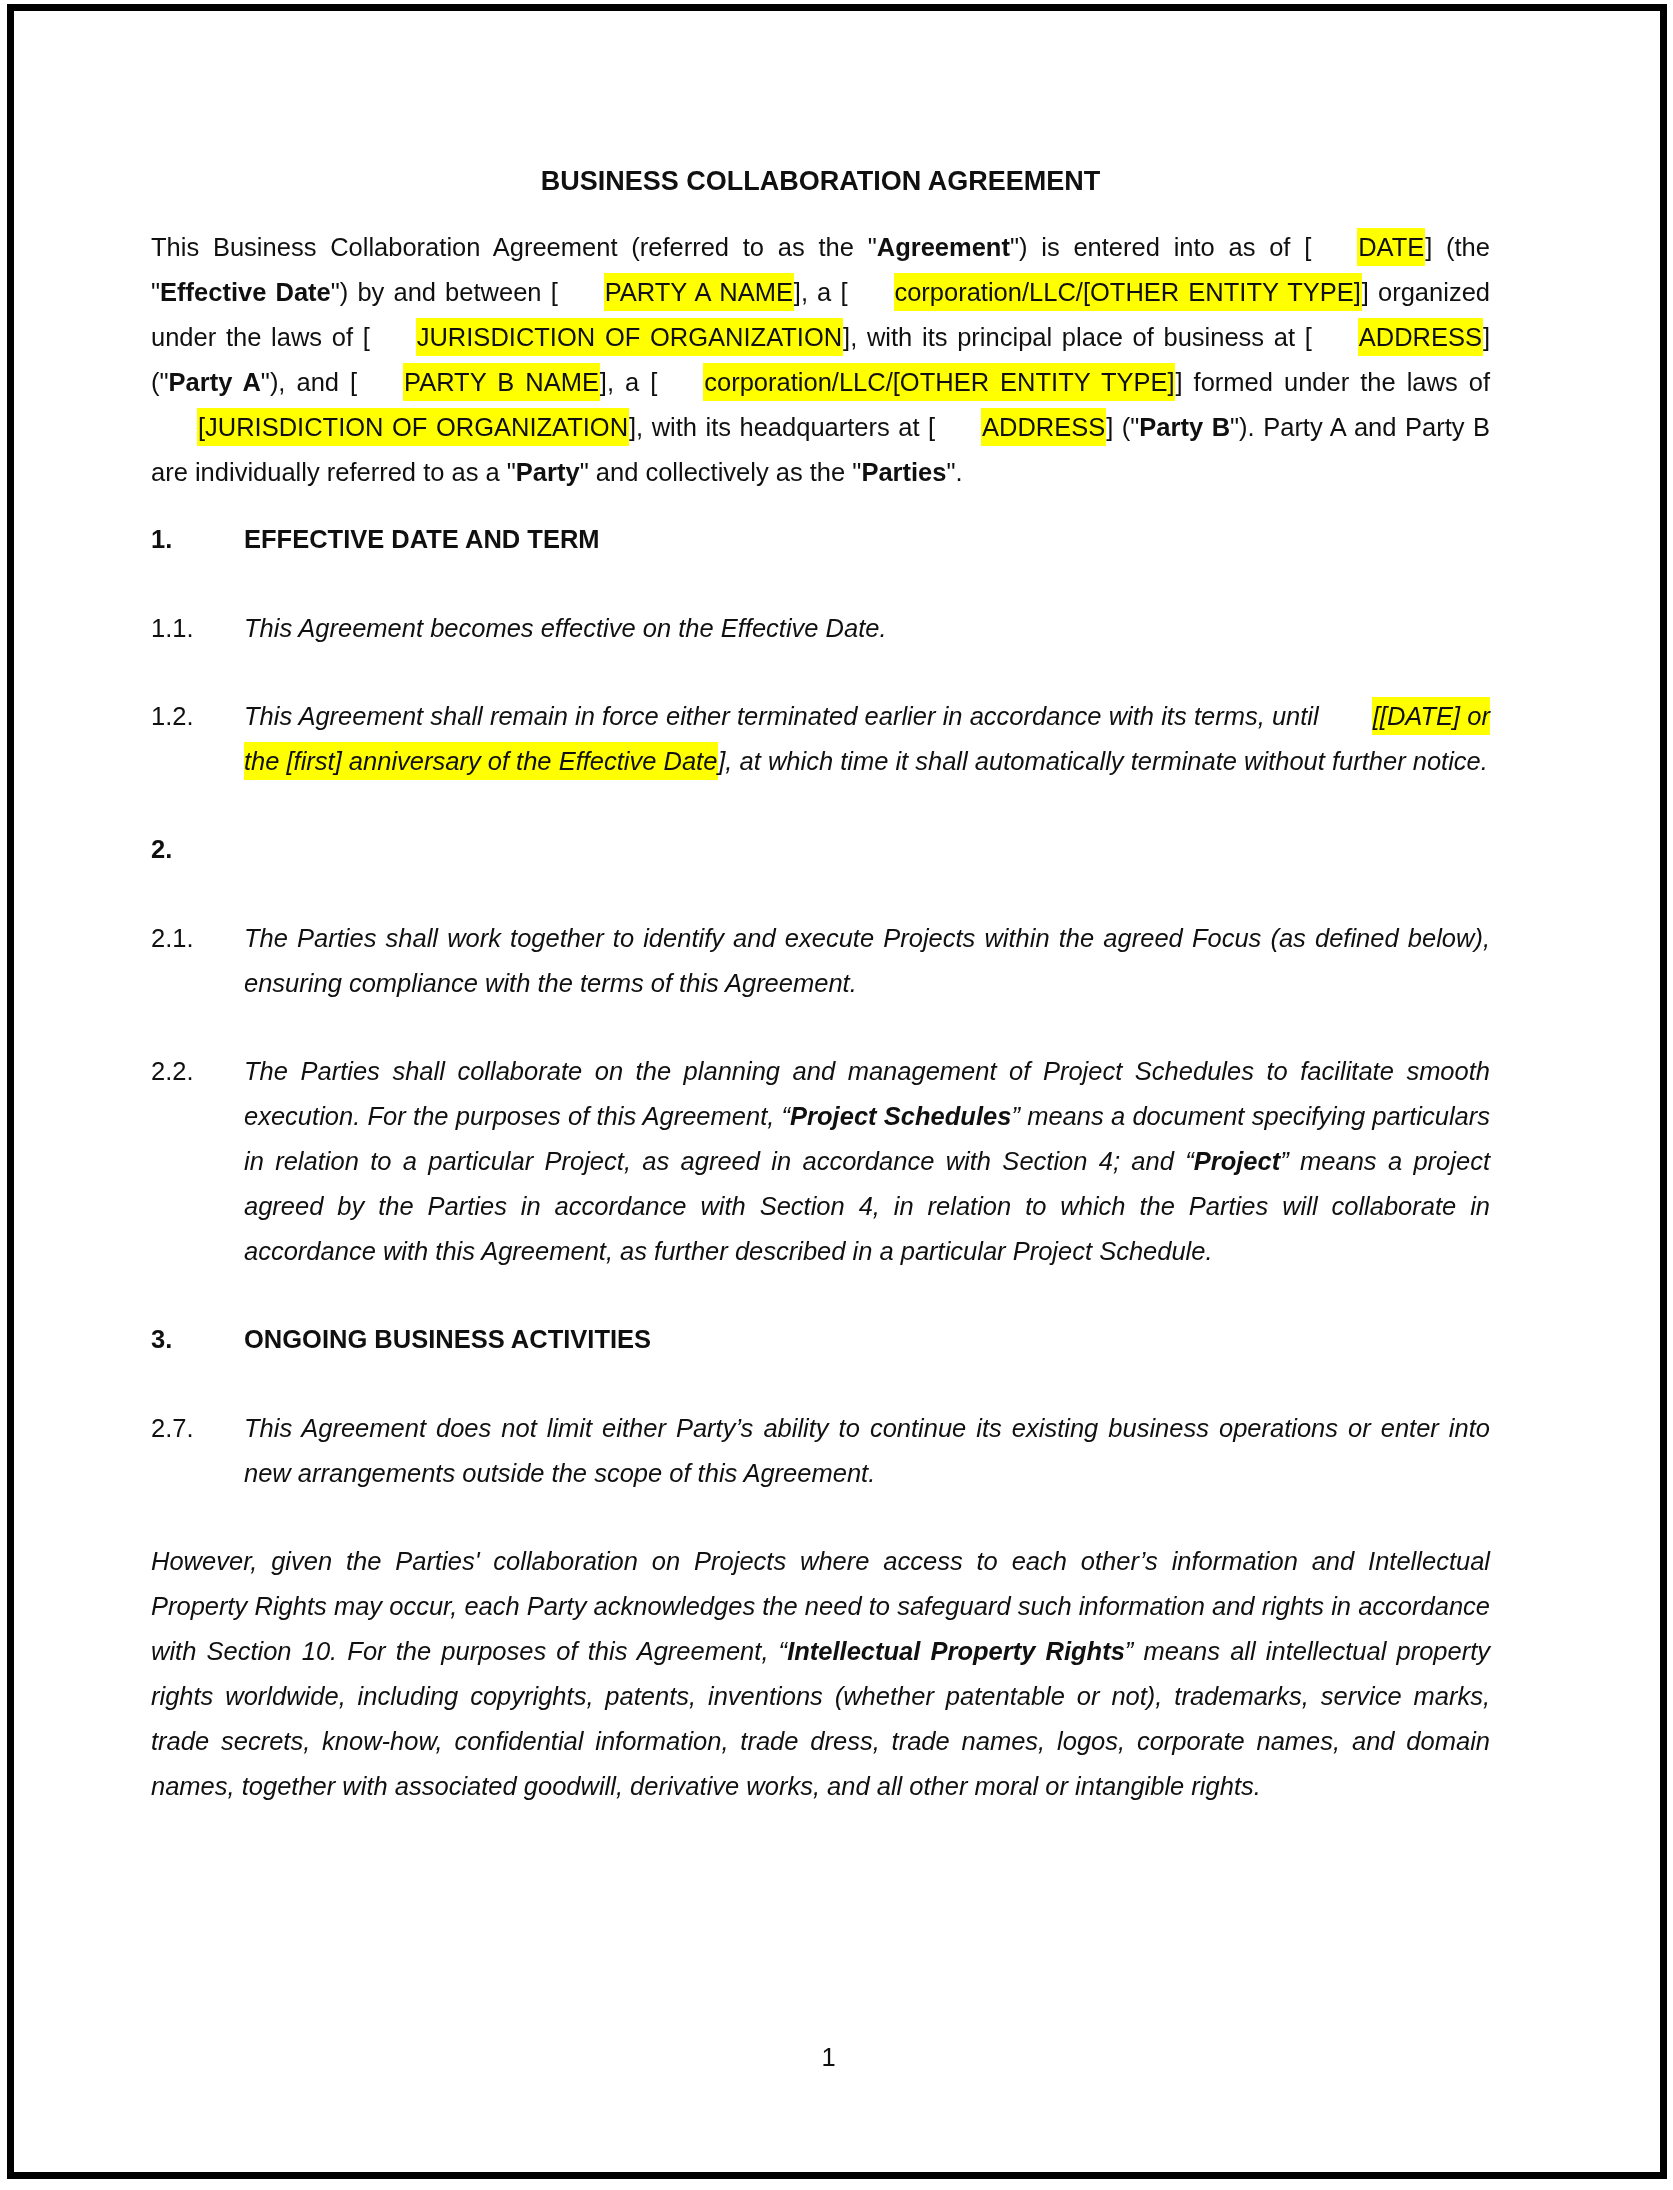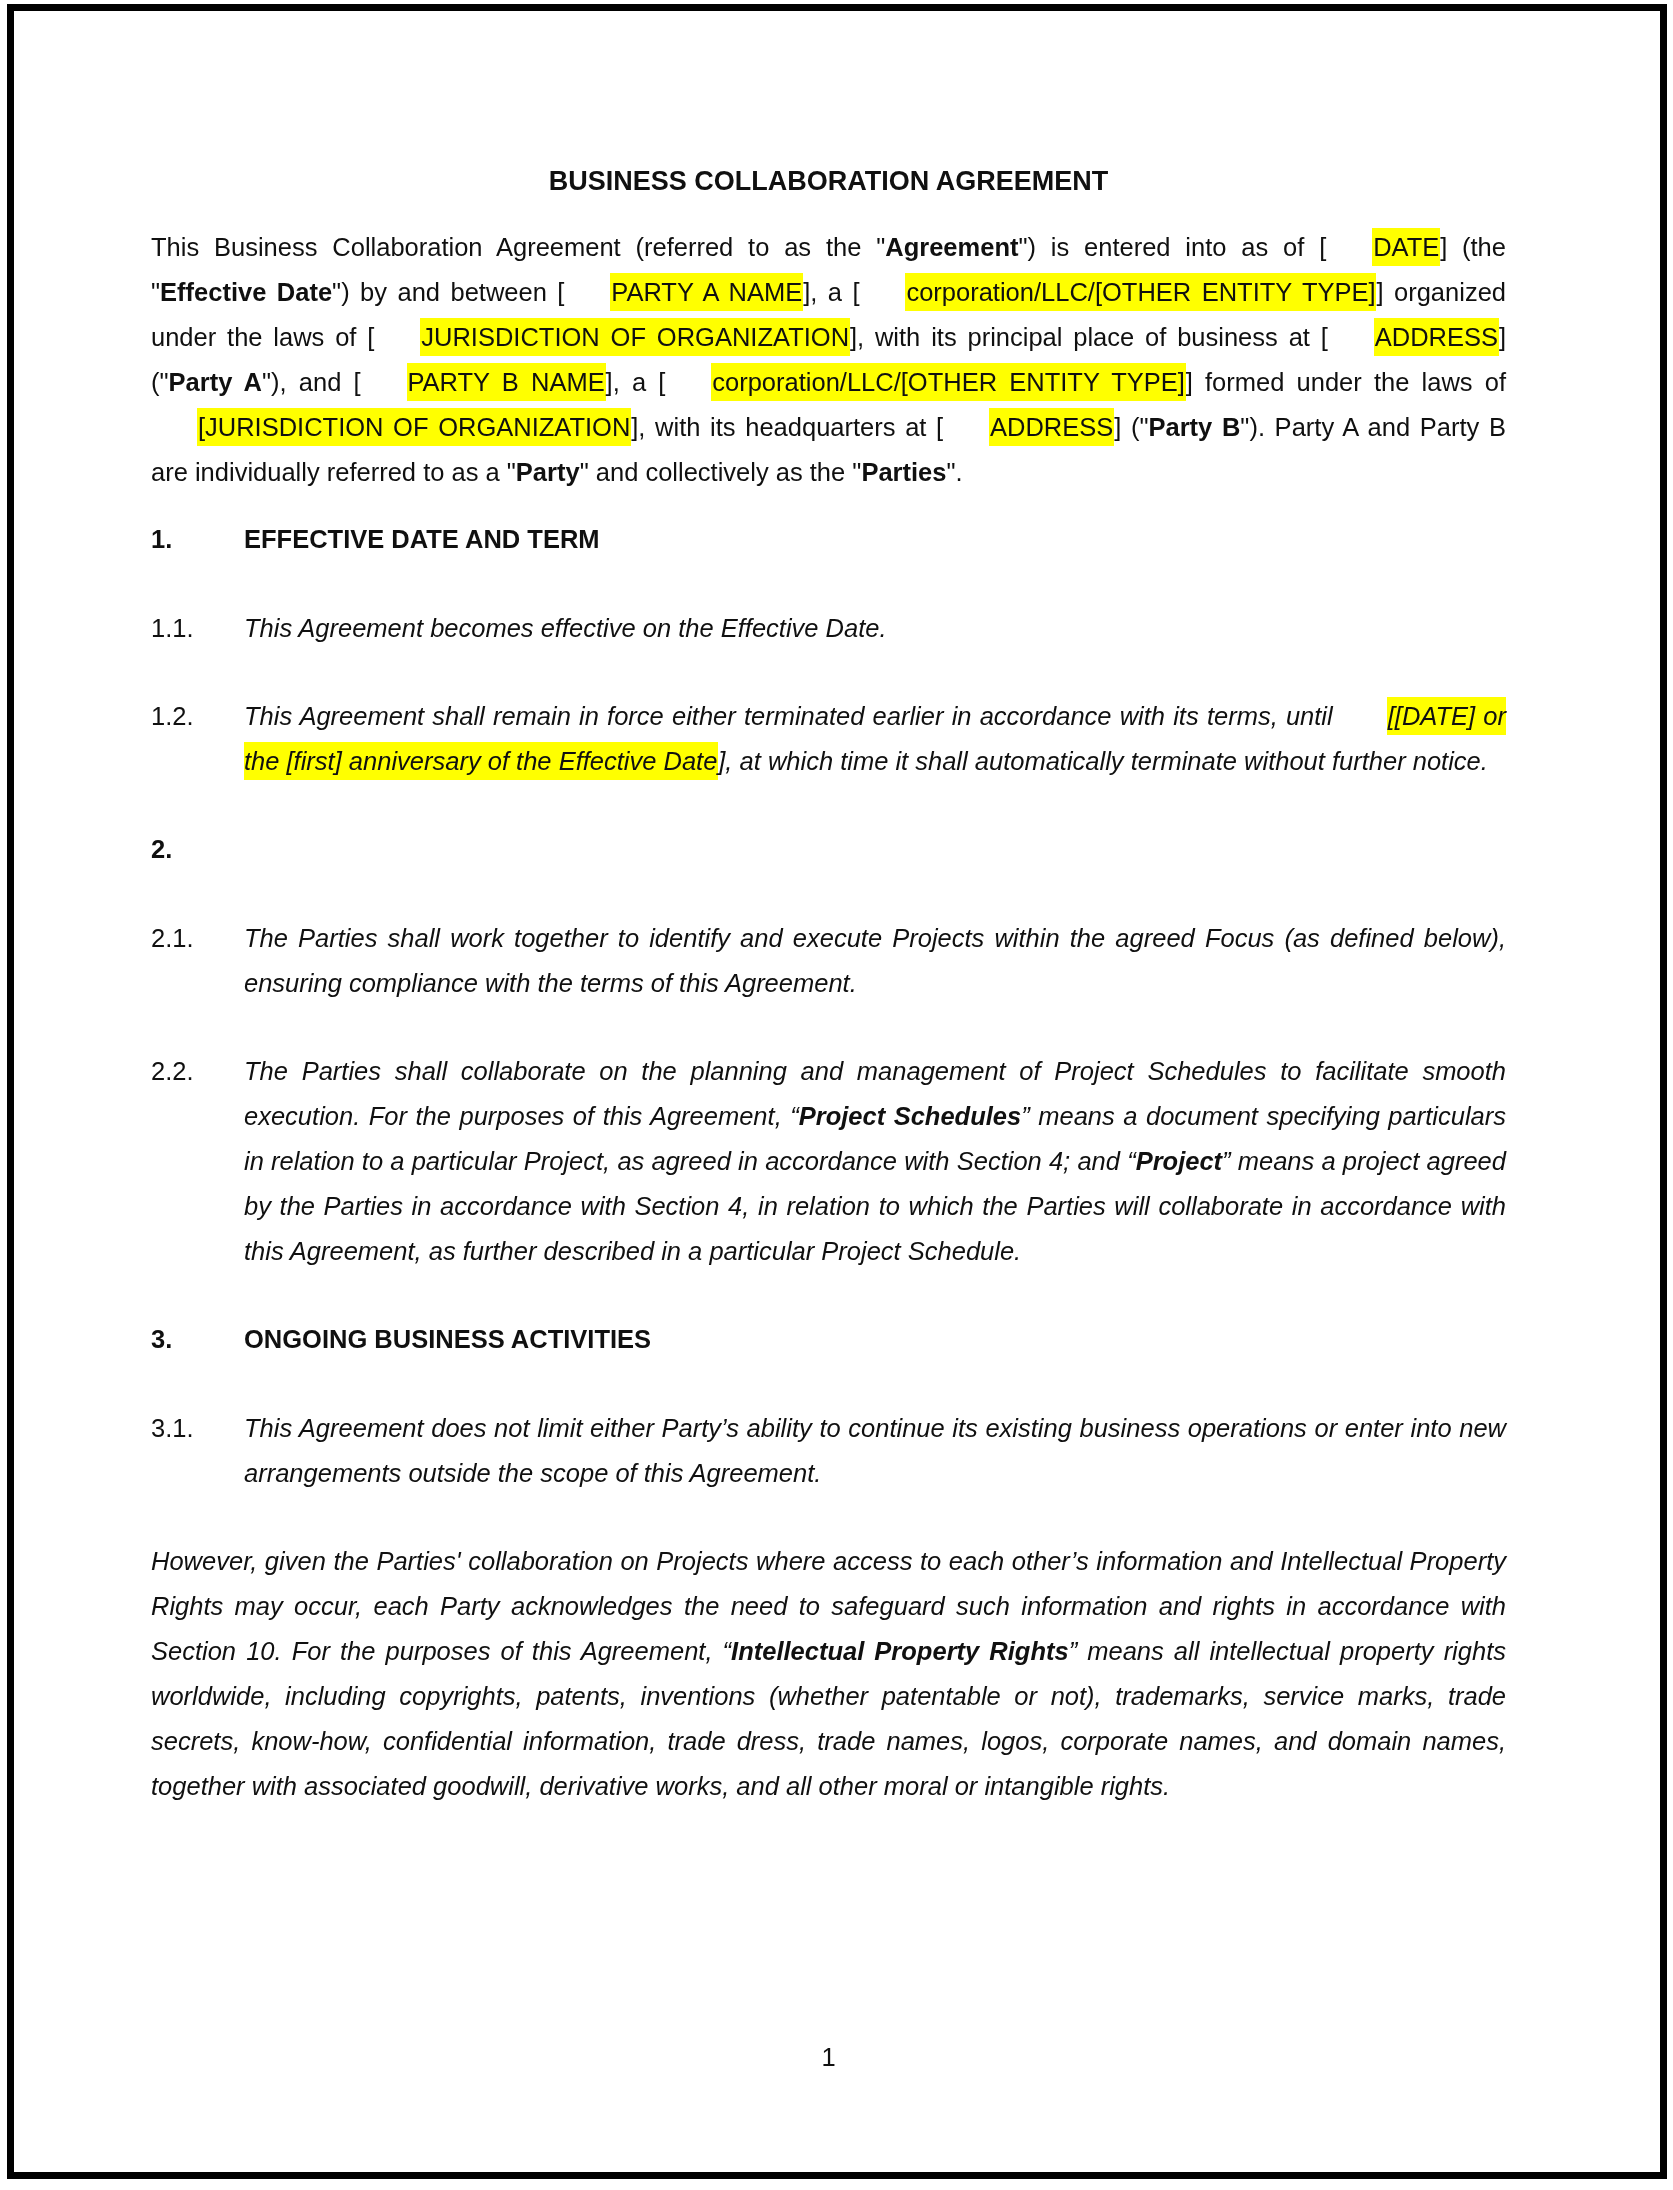--- a/index.html
+++ b/index.html
@@ -15,21 +15,21 @@
     overflow: hidden;
   }
   .frame {
     position: absolute;
     top: 3.5px; left: 7px; right: 7px; bottom: 11.4px;
     border: 7px solid var(--border, #000000);
     pointer-events: none;
   }
   .content {
     position: absolute;
-    top: 0; left: 0; right: 0;
+    top: 0; left: 0; right: 16px;
     padding: 159px 168px 0 151px;
   }
   .title {
     text-align: center;
     font-weight: bold;
     font-size: 27px;
     margin: 0 0 21px 0;
   }
   .para {
     text-align: justify;
@@ -99,21 +99,21 @@
       <span class="num">2.2.</span>
       <span class="body"><span>The Parties shall collaborate on the planning and management of Project Schedules to facilitate smooth execution. For the purposes of this Agreement, “</span><span class="b">Project Schedules</span><span>” means a document specifying particulars in relation to a particular Project, as agreed in accordance with Section 4; and “</span><span class="b">Project</span><span>” means a project agreed by the Parties in accordance with Section 4, in relation to which the Parties will collaborate in accordance with this Agreement, as further described in a particular Project Schedule.</span></span>
     </div>
 
     <div class="sec">
       <span class="num">3.</span>
       <span class="head">ONGOING BUSINESS ACTIVITIES</span>
     </div>
 
     <div class="item">
-      <span class="num">3.1.</span>
+      <span class="num">2.7.</span>
       <span class="body"><span>This Agreement does not limit either Party’s ability to continue its existing business operations or enter into new arrangements outside the scope of this Agreement.</span></span>
     </div>
 
     <div class="item">
       <span class="body"><span>However, given the Parties' collaboration on Projects where access to each other’s information and Intellectual Property Rights may occur, each Party acknowledges the need to safeguard such information and rights in accordance with Section 10. For the purposes of this Agreement, “</span><span class="b">Intellectual Property Rights</span><span>” means all intellectual property rights worldwide, including copyrights, patents, inventions (whether patentable or not), trademarks, service marks, trade secrets, know-how, confidential information, trade dress, trade names, logos, corporate names, and domain names, together with associated goodwill, derivative works, and all other moral or intangible rights.</span></span>
     </div>
 
   </div>
 
   <div class="footer">

